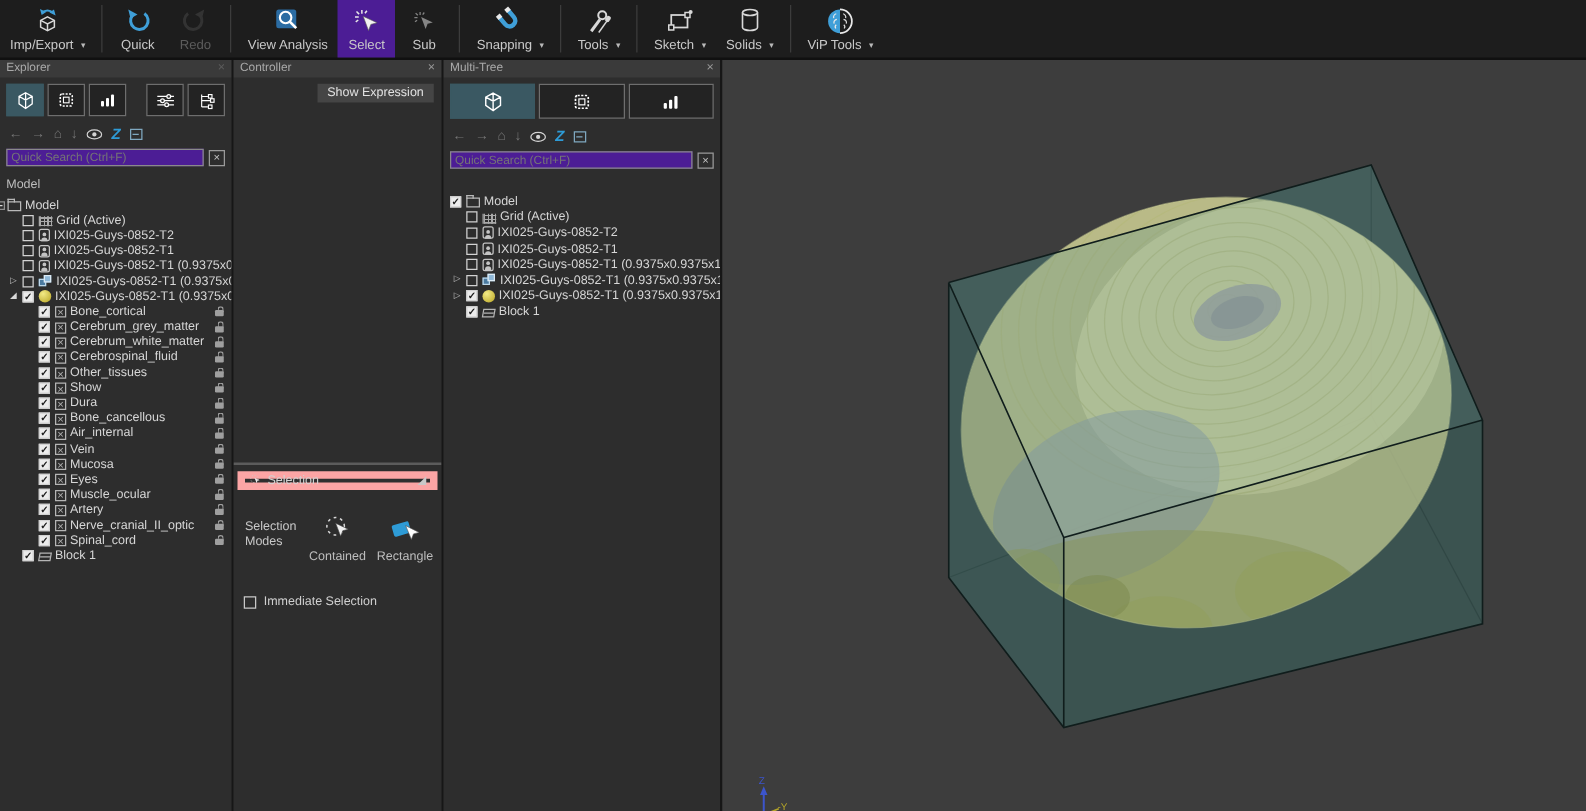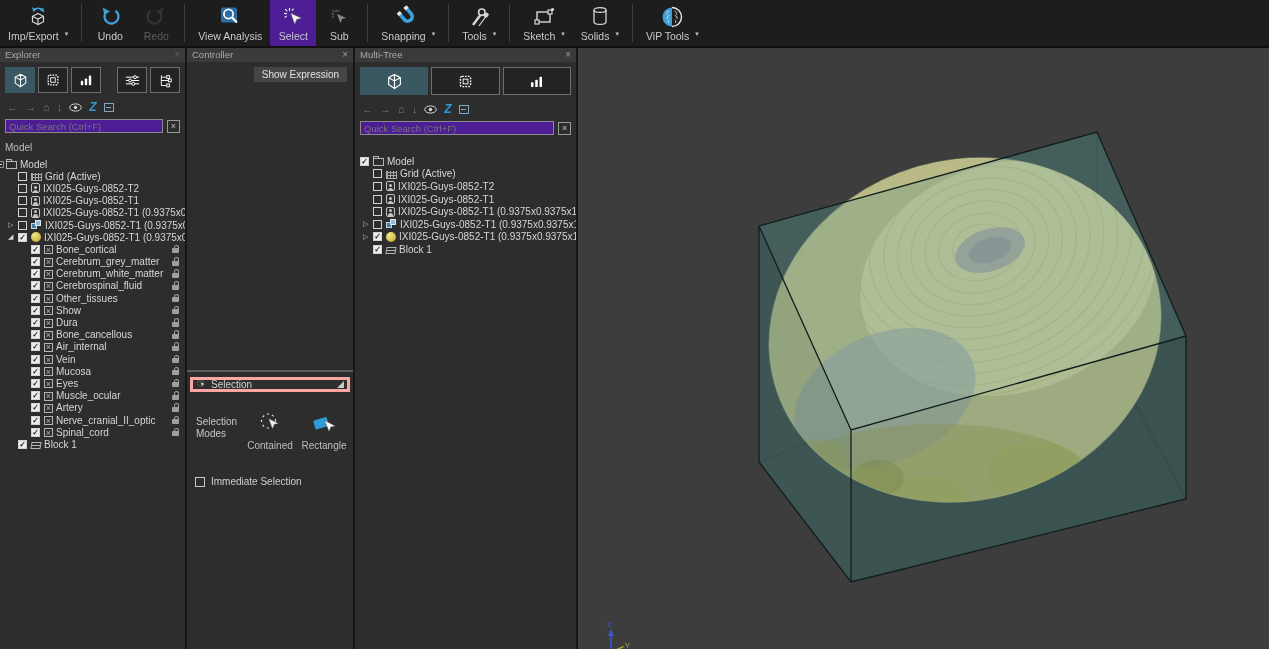--- a/index.html
+++ b/index.html
@@ -14,21 +14,21 @@
     display:flex;align-items:stretch;border-bottom:2px solid #101010;box-sizing:border-box;
   }
   .tb-item{
     display:flex;flex-direction:column;align-items:center;justify-content:flex-end;
     padding:3px 8px 4px;min-width:30px;color:#c9c9c9;cursor:default;
   }
   .tb-item.active{background:#4c1d95}
   .tb-item.disabled .tb-label{color:#5c5c5c}
   .tb-item.disabled .tb-icon{opacity:.45}
   .tb-icon{height:27px;display:flex;align-items:center;justify-content:center}
-  .tb-label-row{display:flex;align-items:flex-start}
+  .tb-label-row{display:flex;align-items:center}
   .tb-label{font-size:10.5px;white-space:nowrap}
   .tb-caret{font-size:7px;color:#b9b9b9;margin-left:6px}
   .tb-sep{width:1px;background:#3c3c3c;margin:4px 5px}
   
   .main{position:absolute;top:48px;left:0;right:0;bottom:0;display:flex}
   .panel{background:#2d2d2d;display:flex;flex-direction:column;position:relative;box-sizing:border-box}
   #explorer{width:185px}
   #controller{width:168px}
   #multitree{width:221px}
   .vdiv{width:2px;background:#161616}
@@ -97,21 +97,21 @@
   .tlabel{flex:1;overflow:hidden;white-space:nowrap}
   .lock{flex:none;width:7px;height:9px;margin-right:6px;position:relative}
   .lock::before{content:"";position:absolute;left:1.5px;top:0;width:3px;height:4px;border:1px solid #9f9f9f;
     border-bottom:none;border-radius:3px 3px 0 0}
   .lock::after{content:"";position:absolute;left:0;top:3.5px;width:7px;height:5px;background:#9f9f9f;border-radius:1px}
   
   .showexpr{margin:5px 6px 0 auto;background:#454545;color:#e2e2e2;border:none;
     font-size:10px;padding:2px 8px;font-family:inherit}
   .ctrl-splitter{position:absolute;top:322px;left:0;right:0;height:2px;background:#5c5c5c}
   .sel-bar{position:absolute;top:329px;left:3px;right:3px;height:15px;background:#2f2f2f;
-    border:3px solid #fca5a5;display:flex;align-items:center;gap:4px;padding:0 3px;
+    border:6px solid #fca5a5;display:flex;align-items:center;gap:4px;padding:0 3px;
     font-size:10px;color:#d2d2d2;box-sizing:border-box}
   .sel-bar .corner{margin-left:auto;width:0;height:0;border-left:7px solid transparent;border-bottom:7px solid #c9c9c9}
   .modes-label{position:absolute;top:368px;left:9px;width:50px;font-size:10px;line-height:12px;color:#c8c8c8}
   .mode{position:absolute;top:363px;width:62px;text-align:center;color:#bdbdbd;font-size:10px}
   .mode .mico{height:26px;display:flex;align-items:center;justify-content:center}
   .mode .mlabel{margin-top:3px}
   #mode-contained{left:52px}
   #mode-rectangle{left:106px}
   .immediate{position:absolute;top:428px;left:8px;display:flex;align-items:center;gap:6px;
     color:#cfcfcf;font-size:10px}
@@ -143,21 +143,21 @@
     </div>
     <div class="tb-sep"></div>
     <div class="tb-item">
       <div class="tb-icon">
         <svg width="24" height="24" viewBox="0 0 24 24">
           <path d="M8 7.2a7 7 0 1 0 9.5-1.4" fill="none" stroke="#3f9fd8" stroke-width="2.4"></path>
           <polygon points="4.6,2.6 6.4,9.8 12,6.6" fill="#3f9fd8"></polygon>
         </svg>
       </div>
       <div class="tb-label-row">
-        <span class="tb-label">Undo</span>
+        <span class="tb-label">Quick</span>
       </div>
     </div>
     <div class="tb-item disabled">
       <div class="tb-icon">
         <svg width="24" height="24" viewBox="0 0 24 24">
           <g transform="scale(-1,1) translate(-24,0)">
             <path d="M8 7.2a7 7 0 1 0 9.5-1.4" fill="none" stroke="#4e4e4e" stroke-width="2.4"></path>
             <polygon points="4.6,2.6 6.4,9.8 12,6.6" fill="#4e4e4e"></polygon>
           </g>
         </svg>

